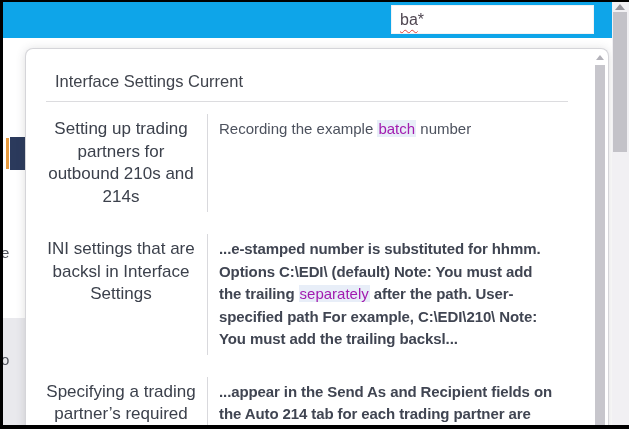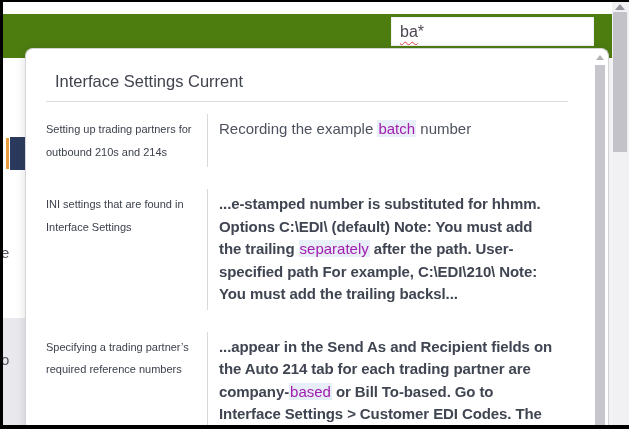--- a/index.html
+++ b/index.html
@@ -7,21 +7,21 @@
     width:629px;height:429px;position:relative;overflow:hidden;
     background:#ffffff;
     font-family:"Liberation Sans", sans-serif;
   }
   
   .frame-top{position:absolute;top:0;left:0;right:0;height:2px;background:#000;z-index:60;}
   .frame-left{position:absolute;top:0;left:0;bottom:0;width:3px;background:#000;z-index:60;}
   .frame-bottom{position:absolute;bottom:0;left:0;right:0;height:4px;background:#000;z-index:60;}
 
   
-  .topbar{position:absolute;top:2px;left:3px;right:17px;height:44px;background:#4d7c0f;z-index:5;margin-top:12px;}
+  .topbar{position:absolute;top:2px;left:3px;right:17px;height:36px;background:#0ea5e9;z-index:5;}
   .search-box{
     position:absolute;top:3px;right:18px;width:203px;height:29px;background:#fff;
     border:1px solid #f2f2f4;box-sizing:border-box;
     font-size:16px;color:#4f4651;display:flex;align-items:center;padding:0 8px;cursor:text;
   }
   .misspelled{
     text-decoration:underline wavy #e0433c;
     text-decoration-thickness:1px;
     text-underline-offset:4px;
   }
@@ -53,22 +53,22 @@
   }
   .panel-inner{padding:13px 40px 0 20px;}
   .panel-title{font-size:16.5px;color:#40444d;line-height:20px;margin:9px;}
   .panel-divider{border:none;border-top:1px solid #dcdcdf;margin:10px 0 12px 0;}
 
   .result-row{
     display:grid;grid-template-columns:161px 1fr;
     margin-bottom:22px;cursor:pointer;
   }
   .row-left{
-    text-align:left;padding:4px 11px 4px 0;
-    font-size:11px;line-height:22.5px;color:#3c414c;
+    text-align:center;padding:4px 11px 4px 0;
+    font-size:17px;line-height:22.5px;color:#3c414c;
   }
   .row-right{
     border-left:1px solid #d9d9dd;
     padding:4px 10px 4px 11px;
     font-size:15px;line-height:22.5px;
   }
   .result-title{color:#4d525e;margin-bottom:5px;}
   .snippet{font-weight:700;color:#404552;letter-spacing:-0.1px;}
   .hl{background:#e8eef8;color:#a21caf;font-weight:400;padding:0 1px;letter-spacing:0;}
 
@@ -103,21 +103,21 @@
     <hr class="panel-divider">
 
     <div class="result-row">
       <div class="row-left">Setting up trading partners for outbound 210s and 214s</div>
       <div class="row-right">
         <div class="result-title"><span>Recording the example </span><span class="hl">batch</span><span> number</span></div>
       </div>
     </div>
 
     <div class="result-row">
-      <div class="row-left">INI settings that are found in Interface Settings</div>
+      <div class="row-left">INI settings that are backsl in Interface Settings</div>
       <div class="row-right">
         <div class="snippet"><span>...e-stamped number is substituted for hhmm. Options C:\EDI\ (default) Note: You must add the trailing </span><span class="hl">separately</span><span> after the path. User-specified path For example, C:\EDI\210\ Note: You must add the trailing backsl...</span></div>
       </div>
     </div>
 
     <div class="result-row">
       <div class="row-left">Specifying a trading partner’s required reference numbers</div>
       <div class="row-right">
         <div class="snippet"><span>...appear in the Send As and Recipient fields on the Auto 214 tab for each trading partner are company-</span><span class="hl">based</span><span> or Bill To-based. Go to Interface Settings &gt; Customer EDI Codes. The Customer EDI Codes window open...</span></div>
       </div>

